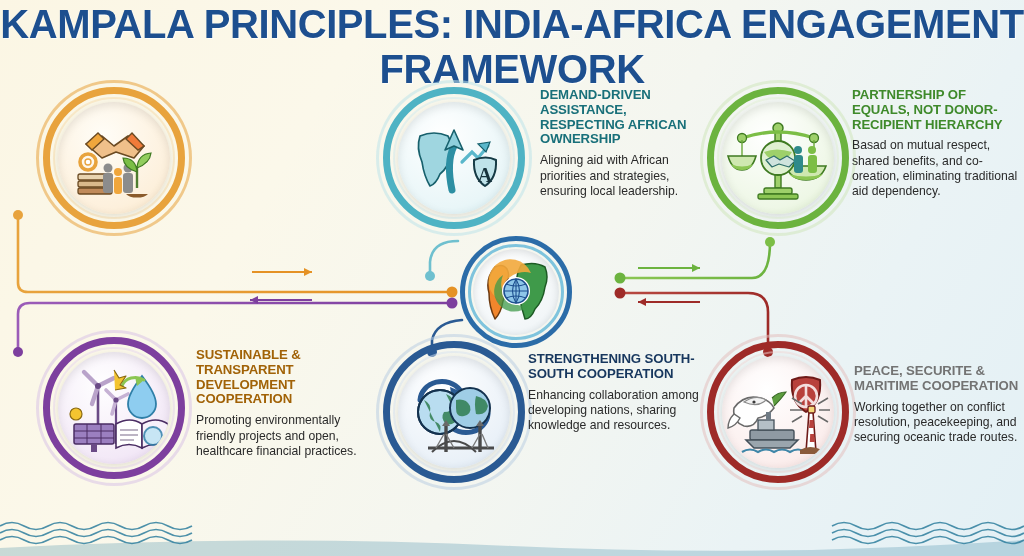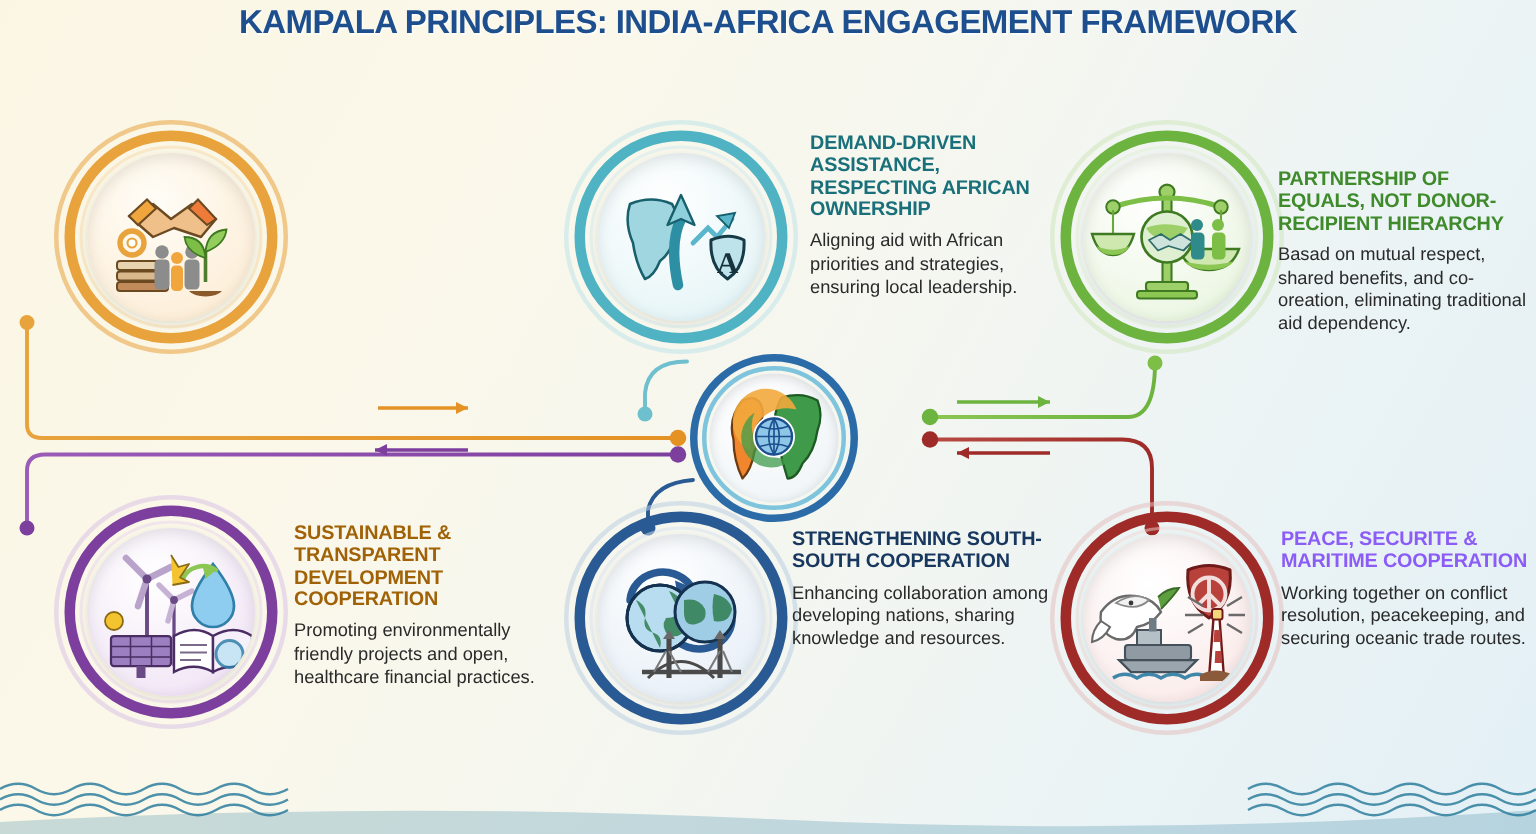--- a/index.html
+++ b/index.html
@@ -7,21 +7,21 @@
     width:1024px;height:556px;overflow:hidden;
     font-family:"Liberation Sans", sans-serif;
     background:linear-gradient(120deg,#fbf6e4 0%,#fbf8ea 28%,#f4f6f0 55%,#eaf3f5 78%,#e3f0f5 100%);
     position:relative;
   }
   .stage{position:absolute;inset:0;}
 
   
   .title{
     position:absolute;top:2px;left:0;width:100%;text-align:center;
-    font-size:22px;font-weight:bold;letter-spacing:-0.4px;
+    font-size:40px;font-weight:bold;letter-spacing:-0.4px;
     color:#1d4f8f;
     text-shadow:1px 1px 0 rgba(255,255,255,.7);
   }
   .subtitle{
     position:absolute;top:33px;left:0;width:100%;text-align:center;
     font-size:16.5px;color:#1b1b1b;
   }
 
   
   .wires{position:absolute;inset:0;}
@@ -194,21 +194,21 @@
         <path d="M44,58 l8,-4 l6,4 l7,-4 l8,5 l-6,6 l-10,-3 l-7,3 z" fill="#cfe3dd" stroke="#2d6d6a" stroke-width="1.2" stroke-linejoin="round"></path>
         <circle cx="76" cy="48" r="4" fill="#2f8a8a"></circle>
           <rect x="72" y="53" width="9" height="18" rx="3" fill="#2f8a8a"></rect>
         <circle cx="90" cy="48" r="4" fill="#7cbe46"></circle>
           <rect x="86" y="53" width="9" height="18" rx="3" fill="#7cbe46"></rect>
         <rect x="42" y="86" width="28" height="6" rx="2" fill="#9ed06a" stroke="#3f7a22" stroke-width="1.4"></rect>
         <rect x="36" y="92" width="40" height="5" rx="2" fill="#8cc653" stroke="#3f7a22" stroke-width="1.3"></rect>
       </svg>
     </div>
     <div class="txt" style="left:852px;top:88px;width:168px;">
-      <div class="h" style="color:#3f8a2b;margin-top:24px;">PARTNERSHIP OF EQUALS, NOT DONOR-RECIPIENT HIERARCHY</div>
+      <div class="h" style="color:#3f8a2b;">PARTNERSHIP OF EQUALS, NOT DONOR-RECIPIENT HIERARCHY</div>
       <div class="b">Basad on mutual respect, shared benefits, and co-oreation, eliminating traditional aid dependency.</div>
     </div>
   </div>
 
   <div class="node">
     <div class="circle" style="left:36px;top:330px;">
       <div class="ringA" style="border-color:#d9c2e6;"></div>
       <div class="ringB" style="border-color:#7d3f9e;"></div>
       <div class="ringC" style="border-color:#e5d4ee;"></div>
       <div class="disc" style="background:radial-gradient(circle at 40% 30%,#ffffff 0%,#f3e9f7 70%,#e3d0ec 100%);"></div>
@@ -294,21 +294,21 @@
         <path d="M84,96 L94,96 L91,56 L87,56 z" fill="#ffffff" stroke="#6e1a18" stroke-width="1.6"></path>
         <path d="M87.6,64 L91.5,64 L92,72 L87,72 z" fill="#b8413c"></path>
         <path d="M88.2,78 L92.3,78 L92.8,86 L87.8,86 z" fill="#b8413c"></path>
         <rect x="86" y="50" width="7" height="7" rx="1.5" fill="#f4d77a" stroke="#6e1a18" stroke-width="1.3"></rect>
         <path d="M80,48 L70,42 M80,54 L68,54 M80,60 L70,66" stroke="#6a6a6a" stroke-width="1.6"></path>
         <path d="M96,48 L106,42 M97,54 L108,54 M96,60 L106,66" stroke="#6a6a6a" stroke-width="1.6"></path>
         <path d="M78,94 q10,-6 22,0 l0,4 l-22,0z" fill="#8a5a3a"></path>
       </svg>
     </div>
     <div class="txt" style="left:854px;top:352px;width:168px;">
-      <div class="h" style="color:#8b5cf6;">PEACE, SECURITE &amp; MARITIME COOPERATION</div>
+      <div class="h" style="color:#737373;margin-top:12px;">PEACE, SECURITE &amp; MARITIME COOPERATION</div>
       <div class="b">Working together on conflict resolution, peacekeeping, and securing oceanic trade routes.</div>
     </div>
   </div>
 
   <div class="hub">
     <div class="hubring1"></div>
     <div class="hubring2"></div>
     <div class="hubface"></div>
     <svg style="position:absolute;inset:13px;" viewBox="0 0 86 86">
       <path d="M22,18 q8,-4 12,2 q4,8 -2,14 q2,10 -2,18 q-2,12 -8,18 q-6,-12 -6,-26 q-4,-14 6,-26z" fill="#f2862c" stroke="#6b3a10" stroke-width="1.5" stroke-linejoin="round"></path>

